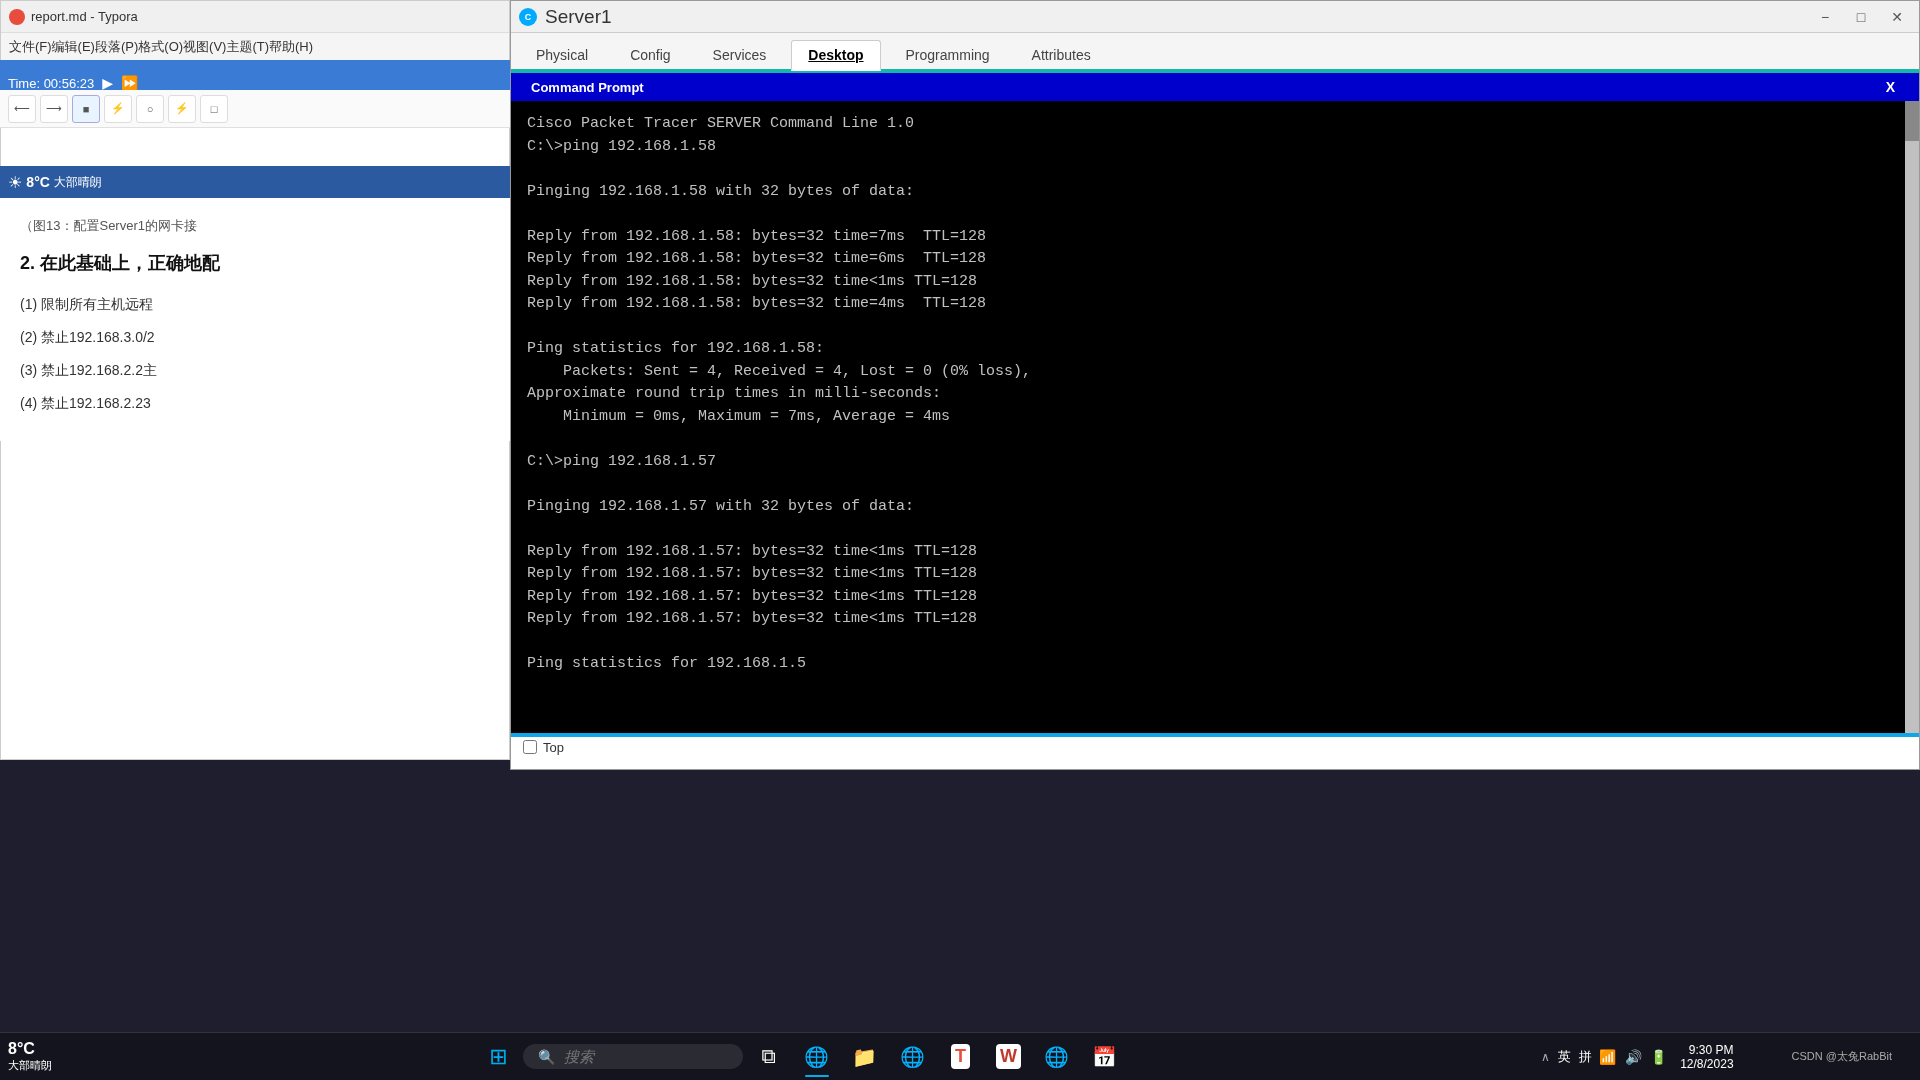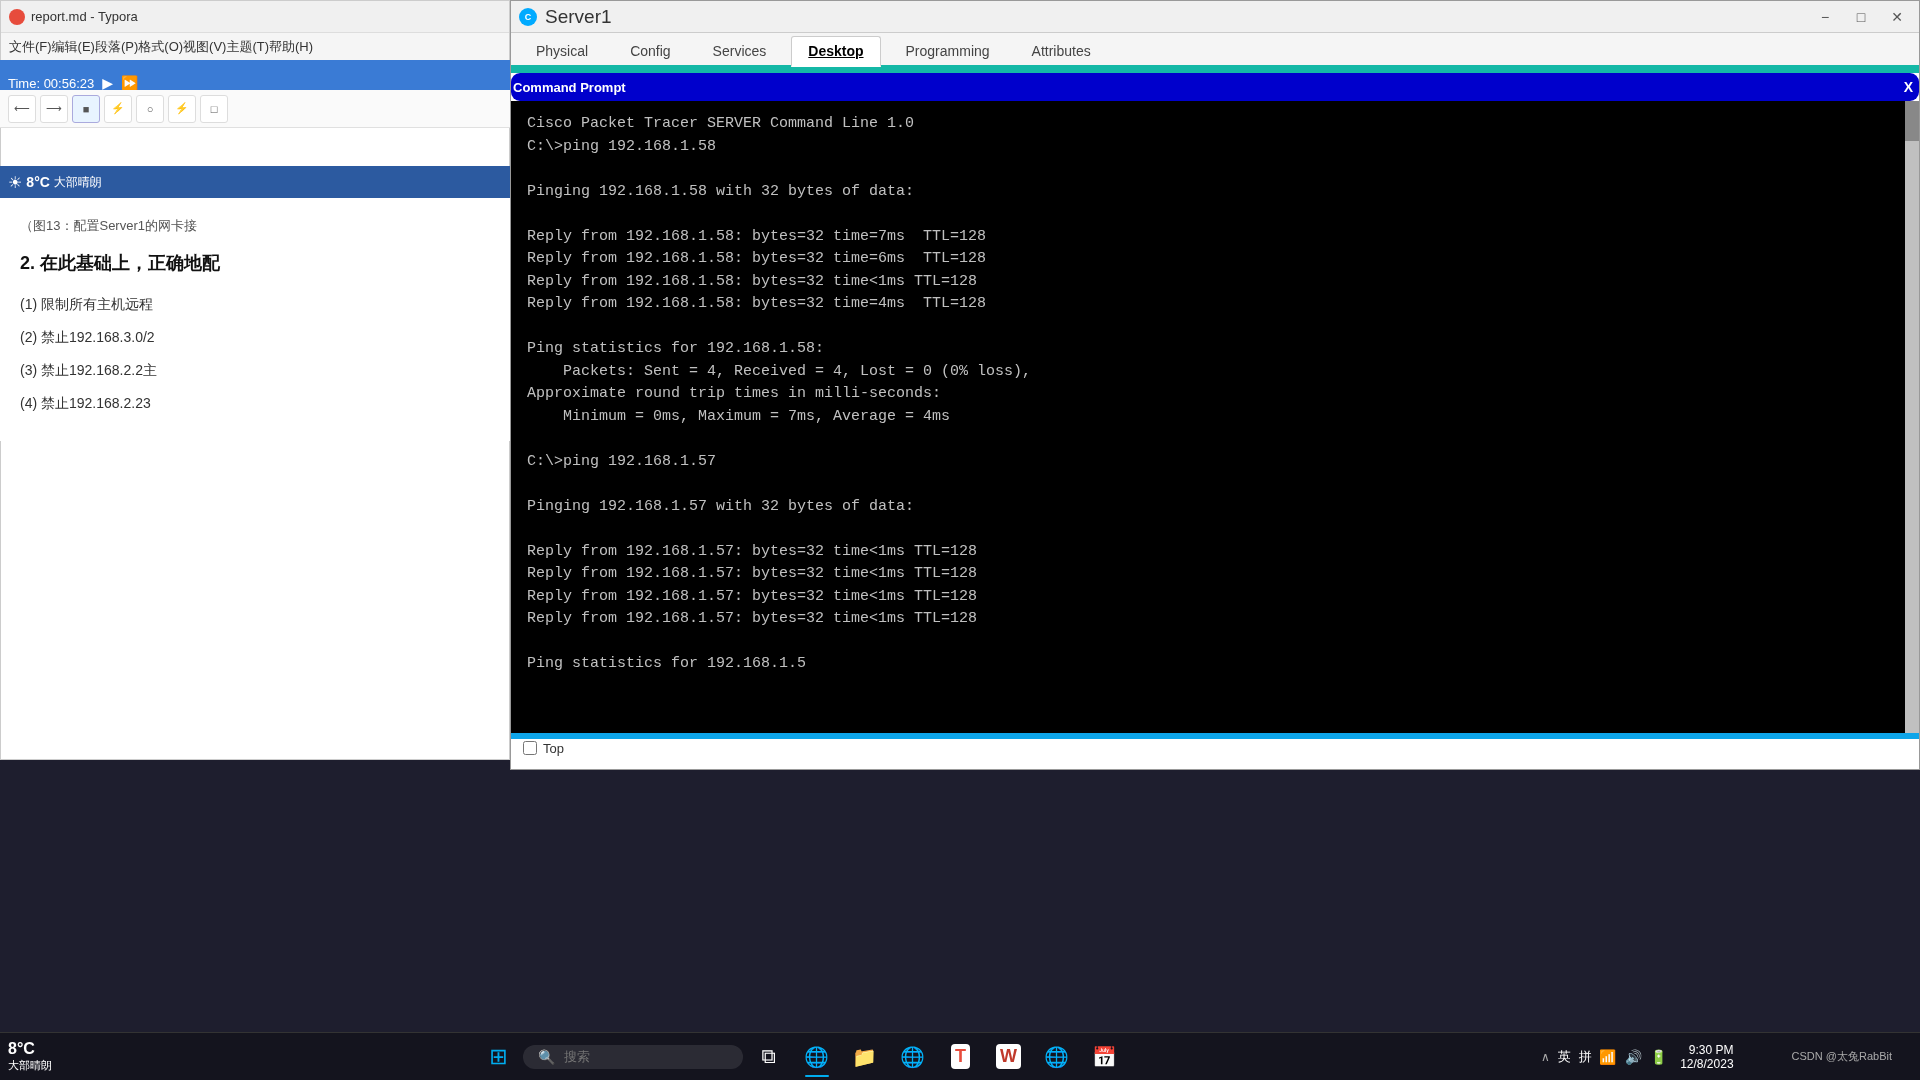--- a/index.html
+++ b/index.html
@@ -152,21 +152,21 @@
       cursor: pointer;
       display: flex;
       align-items: center;
       justify-content: center;
     }
 
     
     .cpt-tabs {
       height: 40px;
       background: #f5f5f5;
-      border-bottom: 8px solid #14b8a6;
+      border-bottom: 4px solid #14b8a6;
       display: flex;
       align-items: flex-end;
       padding: 0 8px;
       gap: 8px;
     }
     .cpt-tab {
       padding: 6px 16px;
       font-size: 14px;
       color: #444;
       cursor: pointer;
@@ -190,23 +190,22 @@
       flex: 1;
       background: #fff;
       position: relative;
       overflow: hidden;
     }
     .cmd-titlebar {
       height: 28px;
       background: #0000cc;
       display: flex;
       align-items: center;
-      padding: 0 2px;
+      padding: 0 20px;
       justify-content: space-between;
-      border-radius: 9px;
     }
     .cmd-title-text {
       color: #fff;
       font-size: 13px;
       font-weight: bold;
     }
     .cmd-close-btn {
       color: #fff;
       font-size: 14px;
       cursor: pointer;
@@ -225,21 +224,21 @@
       overflow-y: auto;
       line-height: 1.5;
       white-space: pre;
     }
     .cmd-footer {
       height: 24px;
       background: #fff;
       display: flex;
       align-items: center;
       padding: 0 12px;
-      border-top: 6px solid #0ea5e9;
+      border-top: 4px solid #0ea5e9;
     }
     .cmd-top-checkbox {
       width: 14px;
       height: 14px;
       margin-right: 6px;
       cursor: pointer;
     }
     .cmd-top-label {
       font-size: 13px;
       color: #333;
@@ -477,21 +476,21 @@
       <span style="font-size:11px;">大部晴朗</span>
     </div>
   </div>
 
   <div style="display:flex; align-items:center; gap:4px;">
     <div class="taskbar-start">
       <span style="font-size:22px; color:#00adef;">⊞</span>
     </div>
     <div class="taskbar-search">
       <span style="color:#aaa; font-size:14px;">🔍</span>
-      <input type="text" style="background: none; border: none; color: #eab308; font-size: 13px; outline: none; width: 150px;" placeholder="搜索">
+      <input type="text" style="background: none; border: none; color: #eab308; font-size: 15px; outline: none; width: 150px; font-style: italic;" placeholder="搜索">
     </div>
     <div class="taskbar-icon">
       <span>⧉</span>
     </div>
     <div class="taskbar-icon" style="position:relative;">
       <span style="font-size:20px; color:#0078d4;">🌐</span>
       <div style="position:absolute; bottom:2px; left:50%; transform:translateX(-50%); width:24px; height:2px; background:#00adef; border-radius:1px;"></div>
     </div>
     <div class="taskbar-icon">
       <span style="font-size:20px; color:#f9a825;">📁</span>

